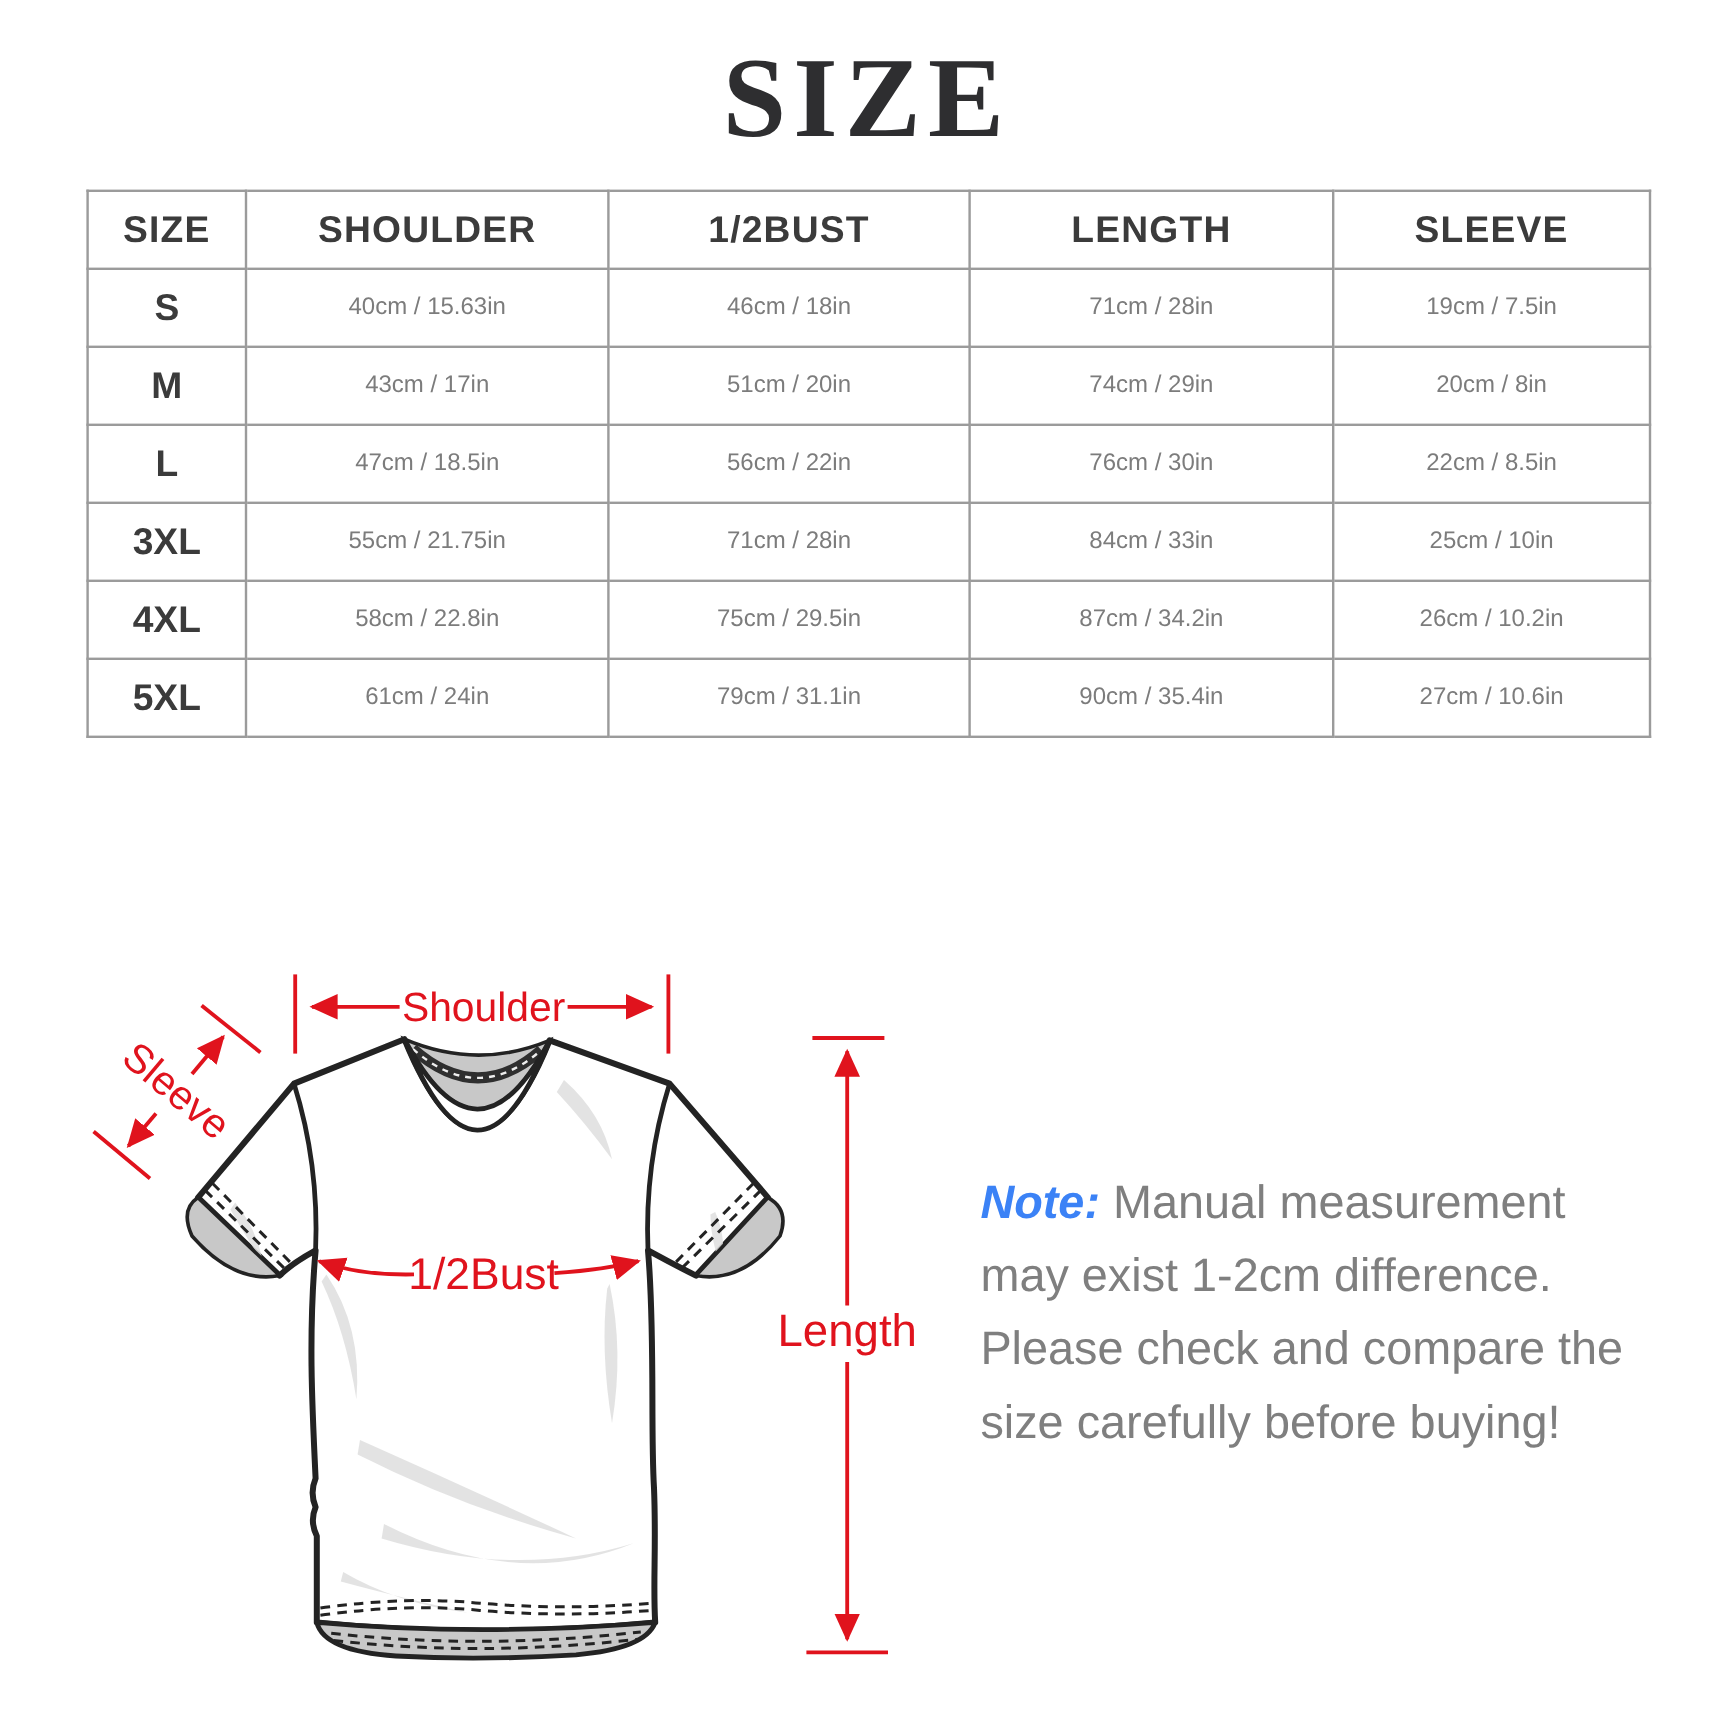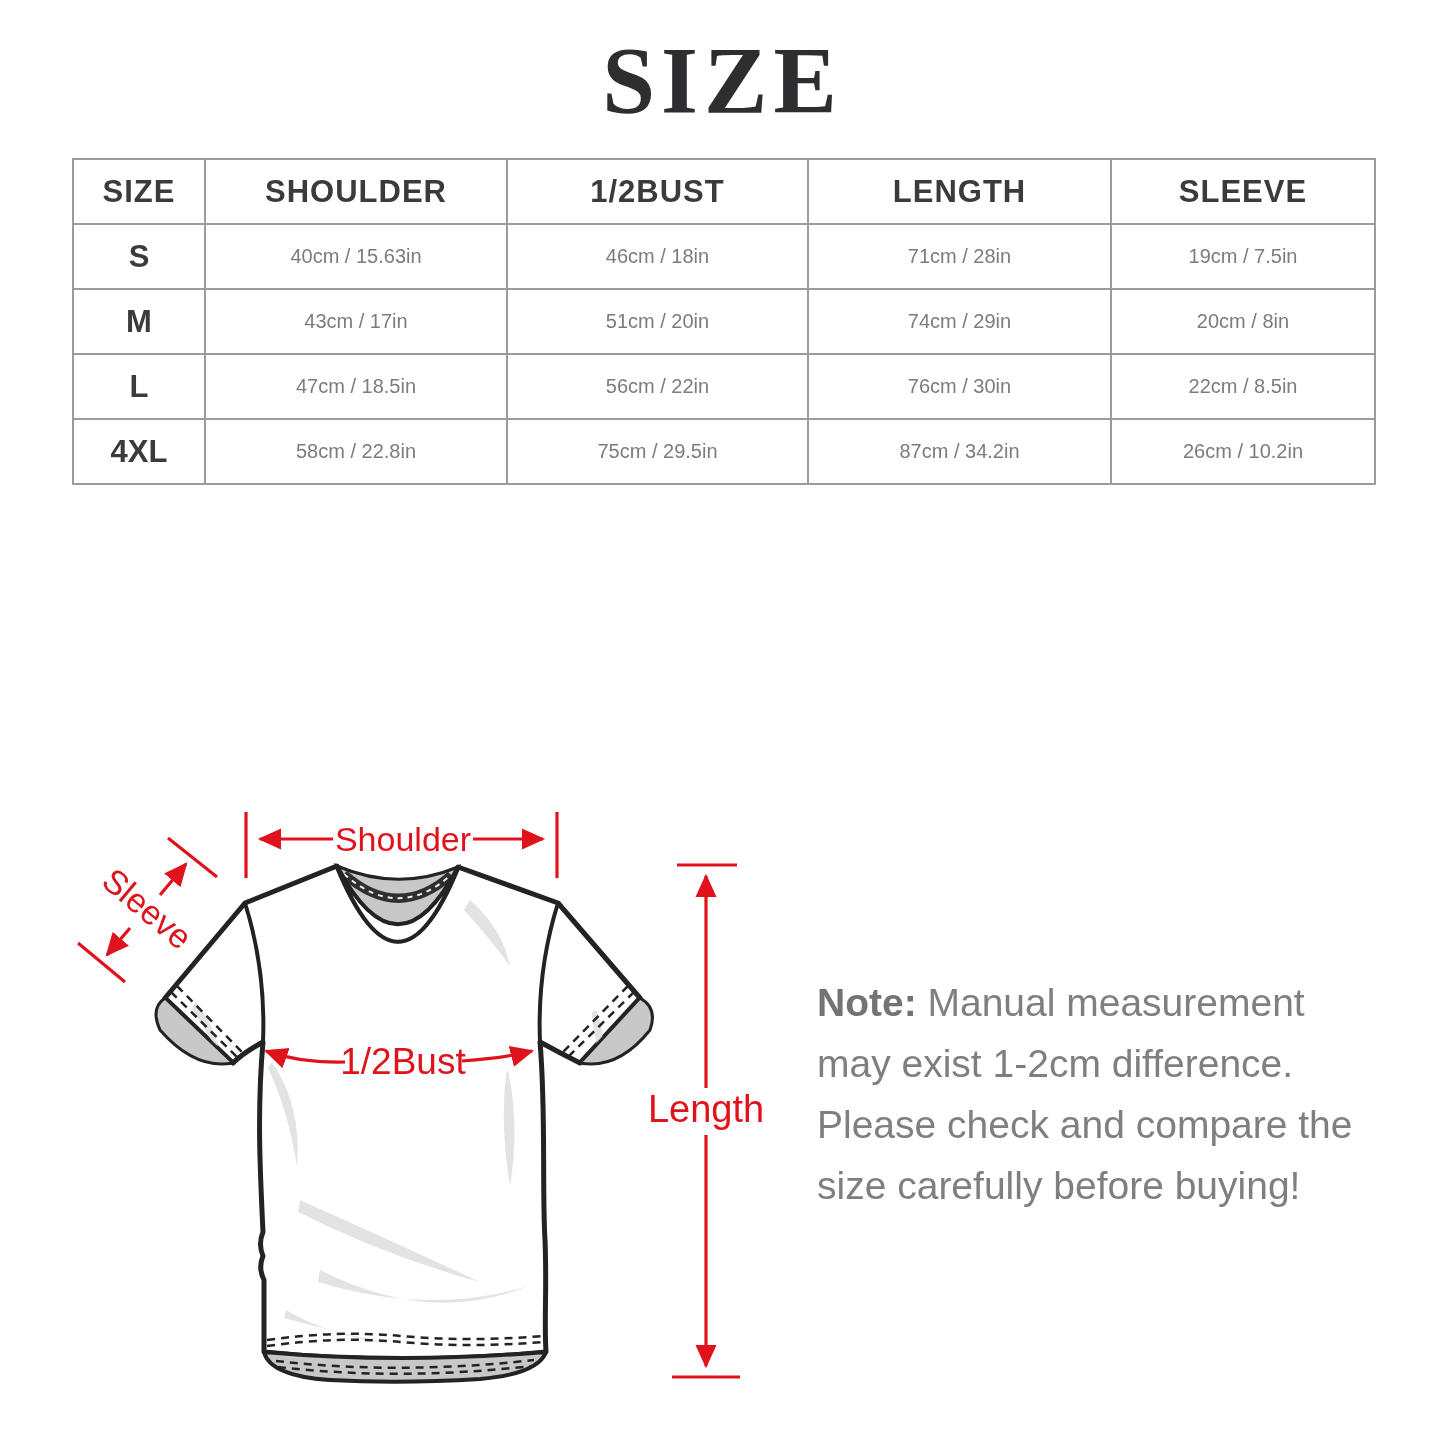--- a/index.html
+++ b/index.html
@@ -28,21 +28,21 @@
   .gray-fill{fill:var(--collar_gray,#c8c8c8);}
   .shade{fill:var(--shade,#dedede);opacity:.85;}
   .stitch{stroke:var(--outline,#232323);stroke-width:2.5;fill:none;stroke-dasharray:8 6;}
   .red-line{stroke:var(--accent_red,#e0131d);stroke-width:3.2;fill:none;}
   .red-label{fill:var(--accent_red,#e0131d);font-family:"Liberation Sans",sans-serif;}
   #ah path{fill:var(--accent_red,#e0131d);}
 
   
   .note{position:absolute;left:817px;top:972px;width:556px;
         font-size:39px;line-height:61px;color:var(--note_text,#7f7f7f);}
-  .note b{color:#737373;}
+  .note b{color:#3b82f6;font-style:italic;}
 </style>
 </head>
 <body>
 
 <div class="page">
 
   <div class="title">SIZE</div>
 
   <table class="size-table">
     <colgroup>
@@ -77,25 +77,39 @@
           <td>20cm / 8in</td>
         </tr>
         <tr>
           <td>L</td>
           <td>47cm / 18.5in</td>
           <td>56cm / 22in</td>
           <td>76cm / 30in</td>
           <td>22cm / 8.5in</td>
         </tr>
         <tr>
+          <td>3XL</td>
+          <td>55cm / 21.75in</td>
+          <td>71cm / 28in</td>
+          <td>84cm / 33in</td>
+          <td>25cm / 10in</td>
+        </tr>
+        <tr>
           <td>4XL</td>
           <td>58cm / 22.8in</td>
           <td>75cm / 29.5in</td>
           <td>87cm / 34.2in</td>
           <td>26cm / 10.2in</td>
+        </tr>
+        <tr>
+          <td>5XL</td>
+          <td>61cm / 24in</td>
+          <td>79cm / 31.1in</td>
+          <td>90cm / 35.4in</td>
+          <td>27cm / 10.6in</td>
         </tr>
       </tbody>
   </table>
 
   <svg class="diagram" viewBox="0 0 780 680" xmlns="http://www.w3.org/2000/svg">
     <defs>
       <marker id="ah" viewBox="0 0 12 12" refX="10" refY="6" markerWidth="8" markerHeight="8" orient="auto">
         <path d="M0,1 L11,6 L0,11 Z"></path>
       </marker>
     </defs>

